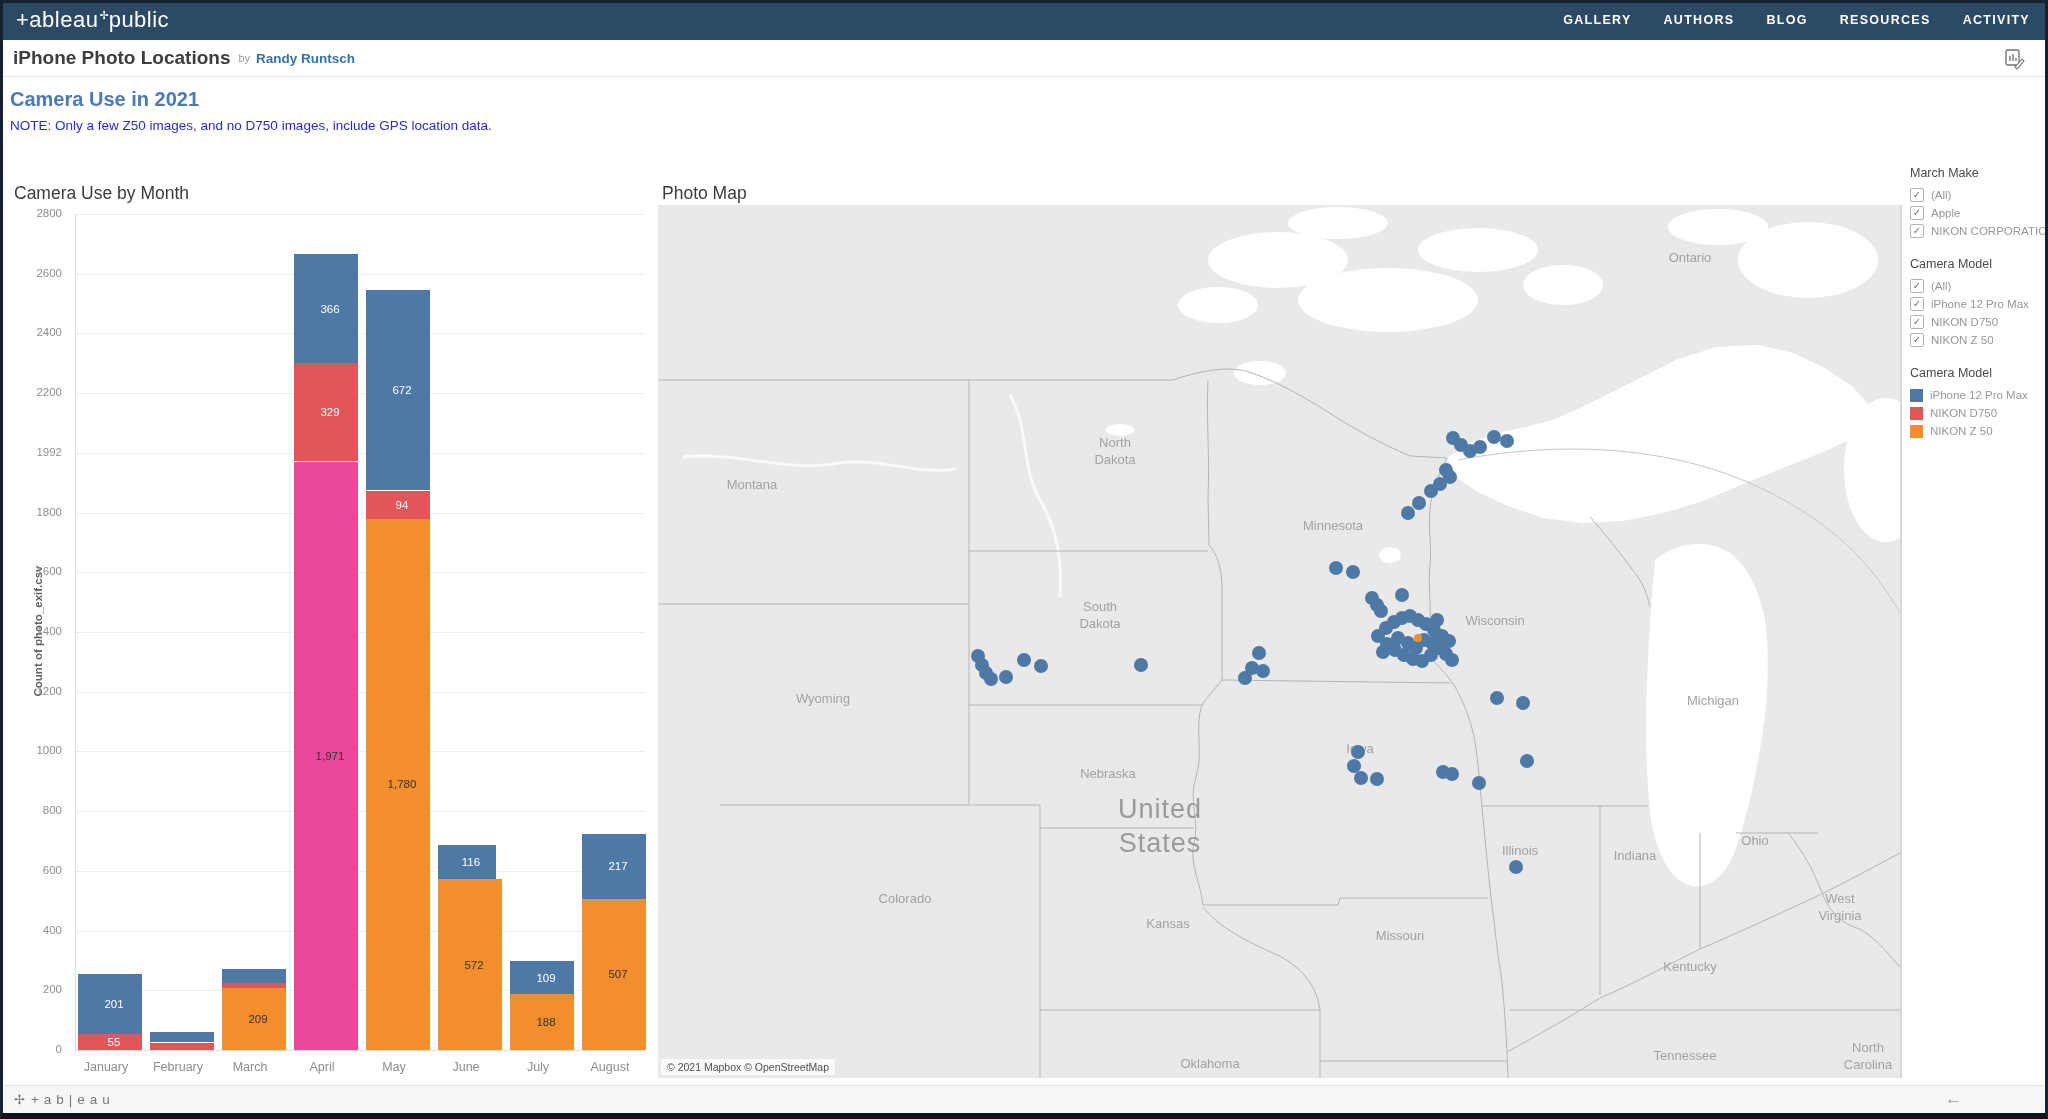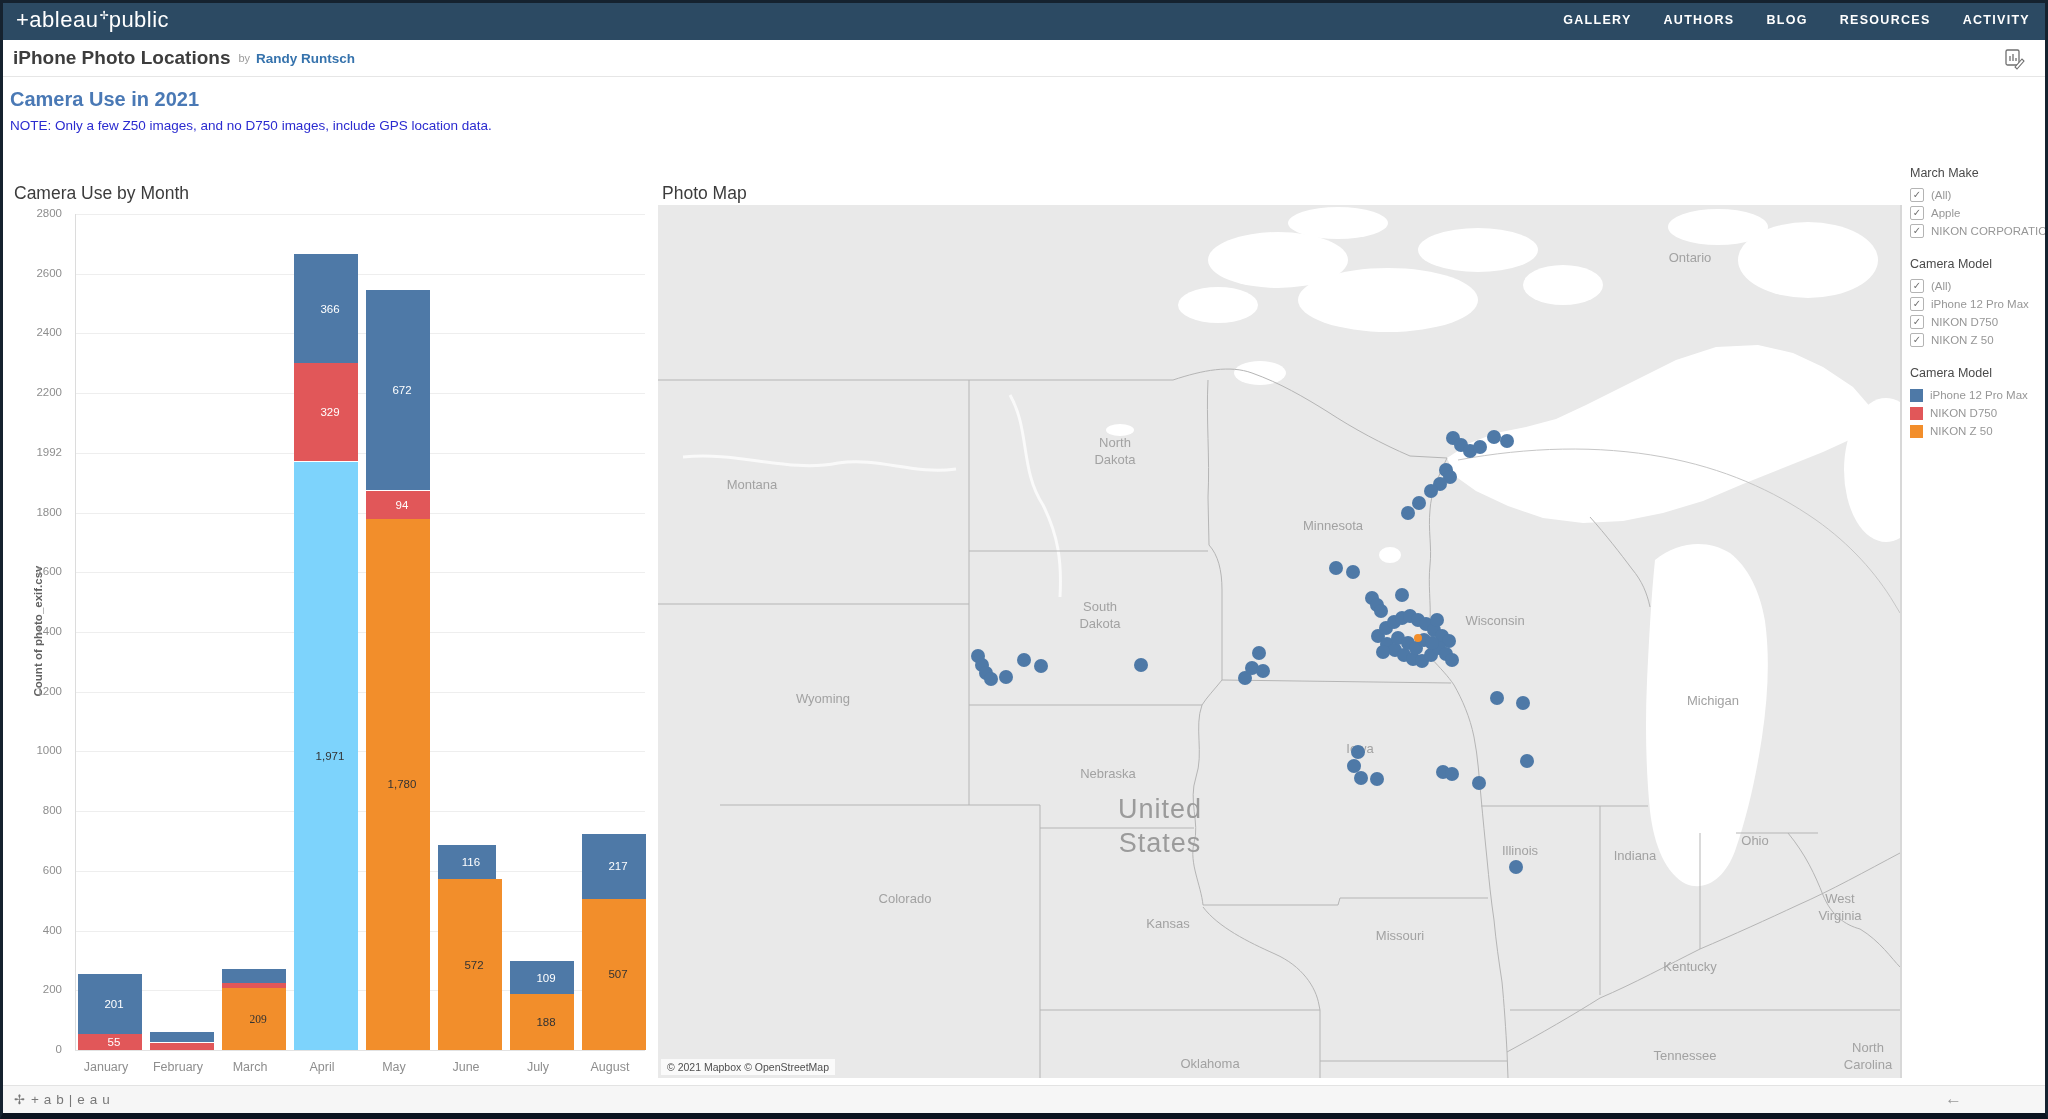--- a/index.html
+++ b/index.html
@@ -141,27 +141,27 @@
       <div class="seg" style="left: 78px; width: 56px; top: 1033.6px; height: 16.4px; background: rgb(225, 87, 89);">
         <span style="color: rgb(255, 255, 255);">55</span>
       </div>
       <div class="seg" style="left: 78px; width: 56px; top: 973.6px; height: 60px; background: rgb(78, 121, 167);">
         <span style="color: rgb(255, 255, 255);">201</span>
       </div>
       <div class="xtick" style="left: 70px; top: 1060px;">January</div>
       <div class="seg" style="left: 150px; width: 56px; top: 1042.5px; height: 7.5px; background: rgb(225, 87, 89);"></div>
       <div class="seg" style="left: 150px; width: 56px; top: 1031.8px; height: 10.7px; background: rgb(78, 121, 167);"></div>
       <div class="xtick" style="left: 142px; top: 1060px;">February</div>
-      <div class="seg" style="left: 222px; width: 56px; top: 987.6px; height: 62.4px; background: rgb(242, 142, 43); font-family: Liberation Serif, serif;">
+      <div class="seg" style="left: 222px; width: 56px; top: 987.6px; height: 62.4px; background: rgb(242, 142, 43);">
         <span style="color: rgb(51, 51, 51);">209</span>
       </div>
       <div class="seg" style="left: 222px; width: 56px; top: 983.1px; height: 4.5px; background: rgb(225, 87, 89);"></div>
       <div class="seg" style="left: 222px; width: 56px; top: 969.4px; height: 13.7px; background: rgb(78, 121, 167);"></div>
       <div class="xtick" style="left: 214px; top: 1060px;">March</div>
-      <div class="seg" style="left: 294px; width: 56px; top: 461.5px; height: 588.5px; background: #7dd3fc;">
+      <div class="seg" style="left: 294px; width: 56px; top: 461.5px; height: 588.5px; background: #ec4899;">
         <span style="color: rgb(51, 51, 51);">1,971</span>
       </div>
       <div class="seg" style="left: 294px; width: 56px; top: 363.3px; height: 98.2px; background: rgb(225, 87, 89);">
         <span style="color: rgb(255, 255, 255);">329</span>
       </div>
       <div class="seg" style="left: 294px; width: 56px; top: 254px; height: 109.3px; background: rgb(78, 121, 167);">
         <span style="color: rgb(255, 255, 255);">366</span>
       </div>
       <div class="xtick" style="left: 286px; top: 1060px;">April</div>
       <div class="seg" style="left: 366px; width: 56px; top: 518.5px; height: 531.5px; background: rgb(242, 142, 43);">

